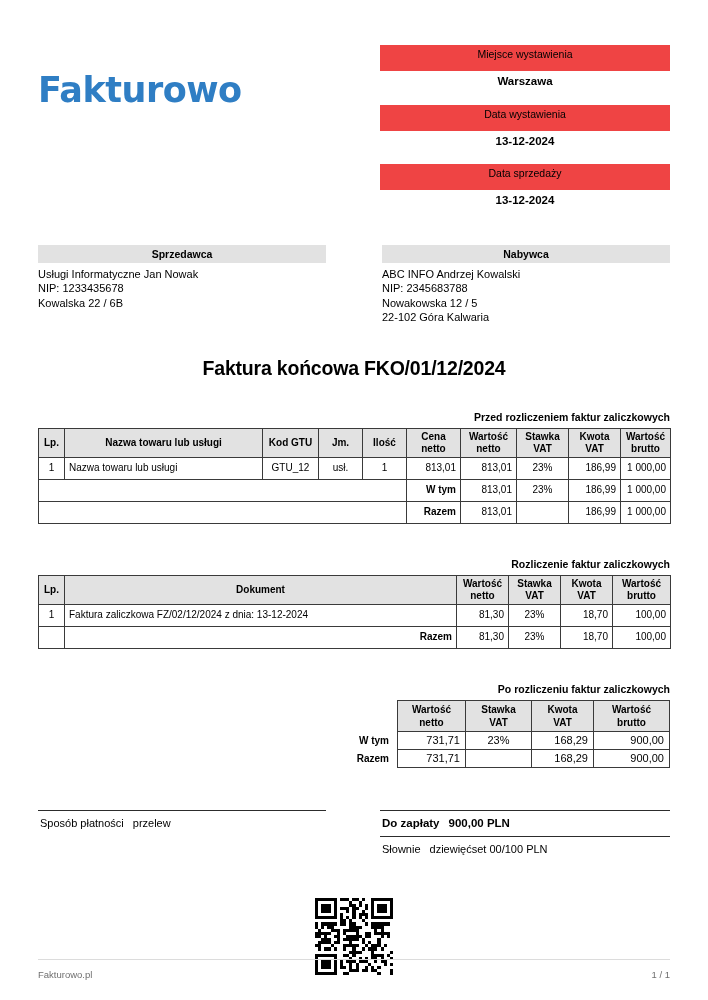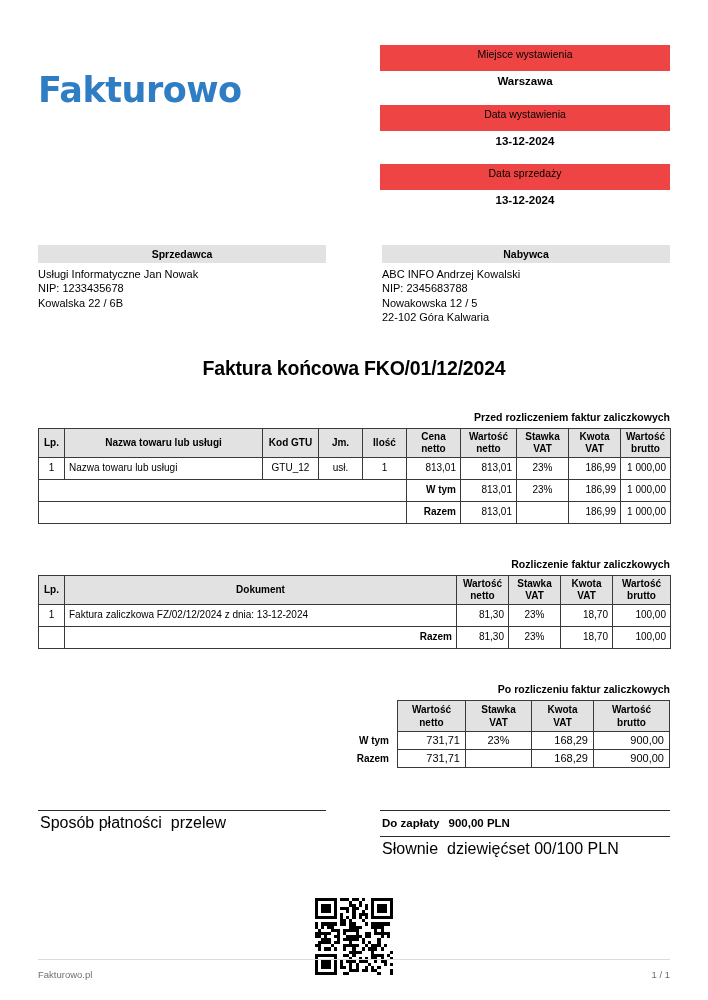--- a/index.html
+++ b/index.html
@@ -175,21 +175,21 @@
     display: flex;
     margin-top: 42px;
   }
   .pay-left { width: 288px; }
   .pay-right { width: 290px; margin-left: auto; }
   .hr {
     border-top: 1px solid #2c2c2c;
     height: 0;
   }
   .pay-line {
-    font-size: 16px;
+    font-size: 11px;
     padding: 5px 0 6px 2px;
     line-height: 14px;
   }
   .pay-line.bold { font-weight: bold; font-size: 11.5px; }
   .pay-gap { display: inline-block; width: 9px; }
 
   
   .qr-wrap {
     display: flex;
     justify-content: center;

